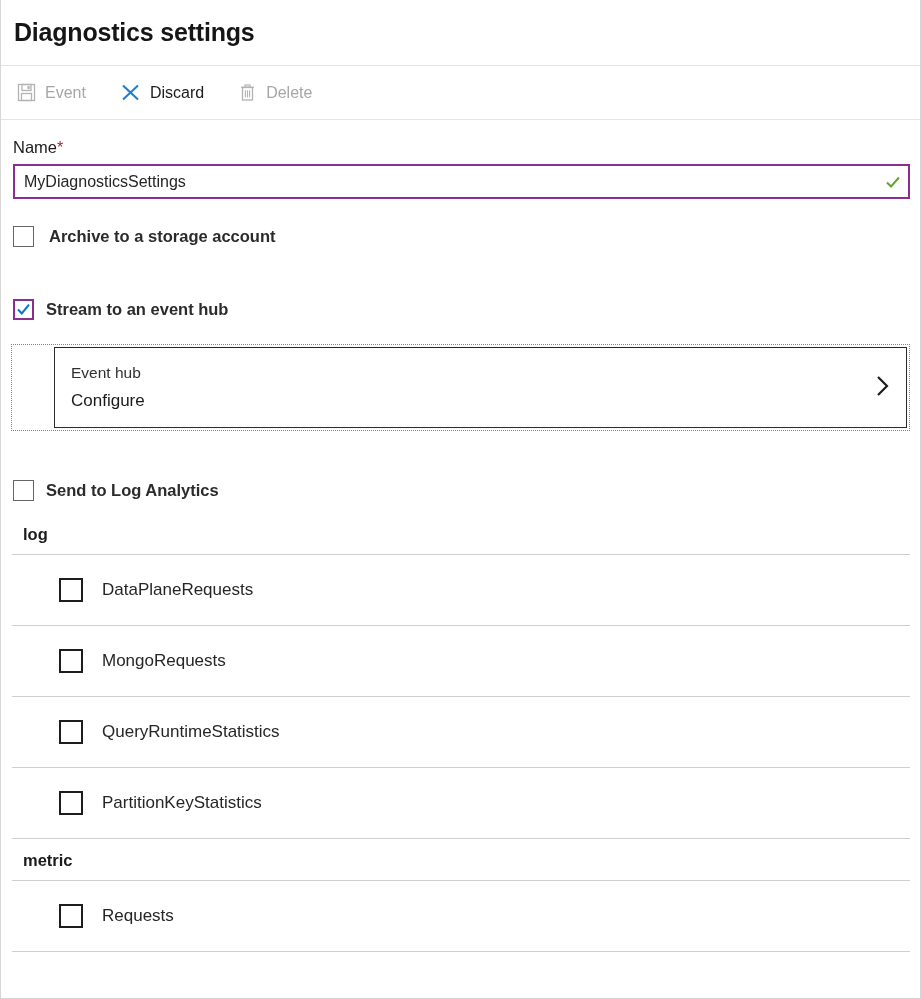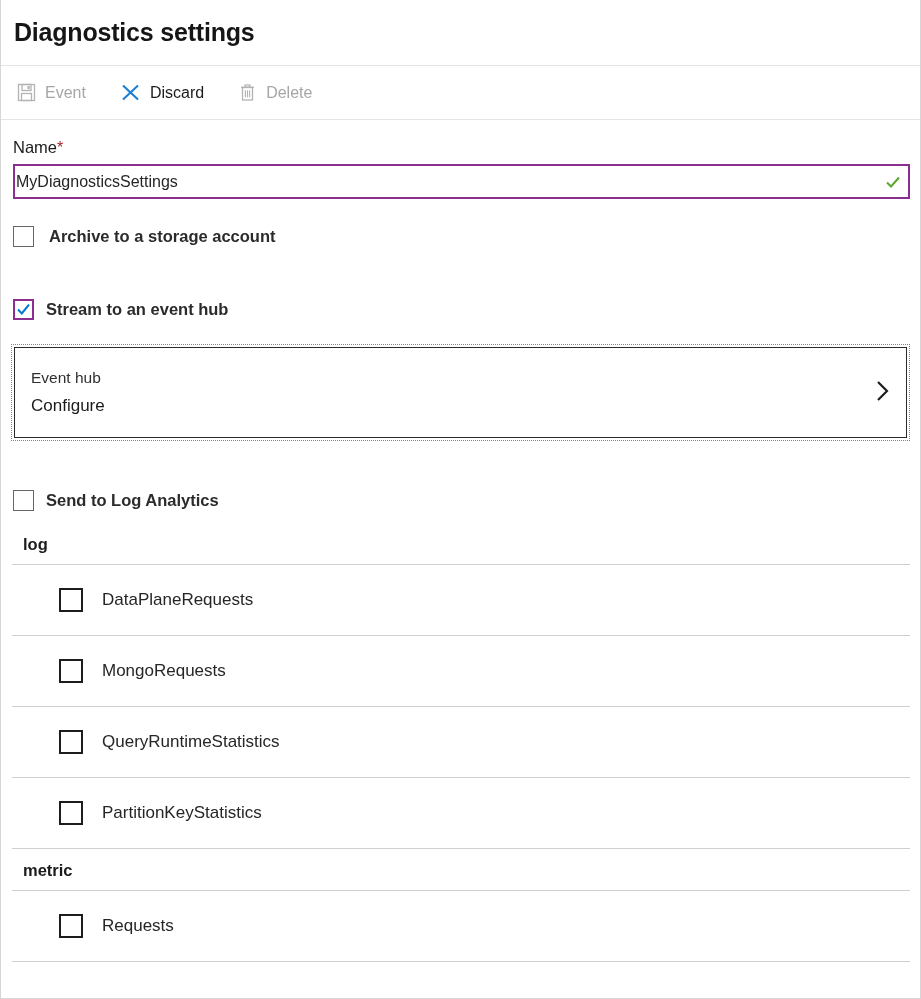--- a/index.html
+++ b/index.html
@@ -85,21 +85,21 @@
     position: relative;
     box-sizing: border-box;
   }
   .name-input {
     flex: 1;
     border: none;
     outline: none;
     font-family: inherit;
     font-size: 16px;
     color: #252525;
-    padding: 0 1px;
+    padding: 0 9px;
     background: transparent;
     height: 100%;
   }
   .valid-check {
     width: 30px;
     display: flex;
     align-items: center;
     justify-content: center;
   }
 
@@ -138,28 +138,29 @@
 
   
   .eh-panel-outer {
     margin: 24px 10px 0 10px;
     border: 1.5px dotted #2a9fd6;
     padding: 2px;
     box-sizing: border-box;
   }
   .eh-panel {
     border: 1px solid #2b2b2b;
-    height: 91px;
+    height: 81px;
     box-sizing: border-box;
     display: flex;
     align-items: center;
     justify-content: space-between;
     padding: 0 14px 0 16px;
     background: #ffffff;
     cursor: pointer;
+    margin-left: 40px;
   }
   .eh-lines { display: flex; flex-direction: column; gap: 9px; }
   .eh-title { font-size: 15.5px; color: #303030; }
   .eh-sub   { font-size: 17px; color: #1b1b1b; }
 
   
   .section { margin-top: 24px; }
   .divider {
     height: 1px;
     background: #cfcfcf;

